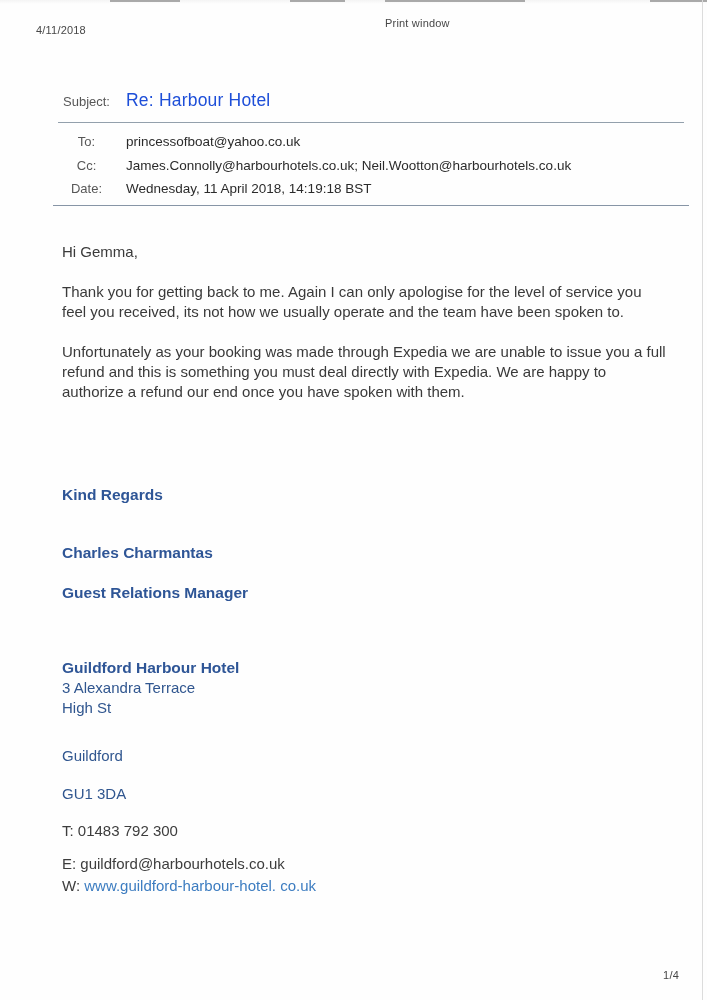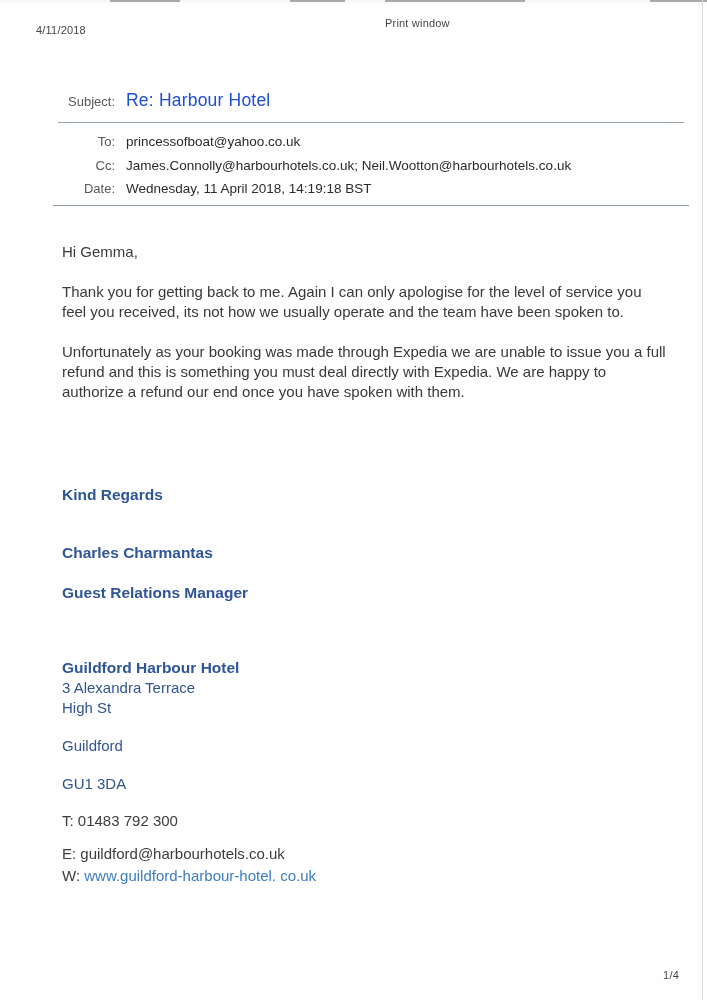--- a/index.html
+++ b/index.html
@@ -22,21 +22,21 @@
   .scan-right { position: absolute; top: 0; right: 4px; width: 1px; height: 1000px; background: #dcdcdc; }
 
   .meta { position: absolute; font-size: 11px; color: #474747; letter-spacing: .2px; }
   .meta-date { top: 16px; left: 36px; margin-top: 8px; }
   .meta-title { top: 17px; left: 368px; margin-left: 17px; }
   .meta-page { bottom: 19px; right: 28px; }
 
   .email-header { position: absolute; top: 90px; left: 58px; width: 626px; }
   .subject-row { display: flex; align-items: baseline; margin-bottom: 11px; }
   .hdr-label {
-    width: 68px; flex: 0 0 68px; text-align: right; padding-right: 11px;
+    width: 68px; flex: 0 0 68px; text-align: center; padding-right: 11px;
     font-size: 13px; color: #575757;
   }
   .subject-value { font-size: 17.5px; color: #1d4ed8; letter-spacing: .2px; }
   .hdr-rule { border: none; border-top: 1.4px solid #93a0ac; margin: 0 0 7px 0; }
   .hdr-rule2 { border-top: 1.6px solid #8795a6; margin-top: 5px; width: 636px; margin-left: -5px; }
   .hdr-row { display: flex; align-items: baseline; padding: 4.2px 0; }
   .hdr-value { font-size: 13.5px; color: #2b2b2b; }
 
   .email-body { position: absolute; top: 242px; left: 62px; width: 606px; font-size: 15px; line-height: 20px; color: #3a3a3a; }
   .para { margin-bottom: 20px; }
@@ -44,21 +44,21 @@
 
   .sig { position: absolute; top: 485px; left: 62px; width: 560px; font-size: 15px; line-height: 20px; }
   .sig-blue-bold { color: #2e5596; font-weight: bold; font-size: 15.5px; }
   .sig-blue { color: #30568f; }
   .sig-dark { color: #3d3d3d; }
   .sig-closing { margin-bottom: 38px; }
   .sig-name { margin-bottom: 20px; }
   .sig-title { margin-bottom: 55px; }
   .sig-addr1, .sig-addr2 { margin-bottom: 0; }
   .sig-company { margin-bottom: 0; }
-  .sig-city { margin-top: 18px; }
+  .sig-city { margin-top: 28px; }
   .sig-postcode { margin-top: 18px; }
   .sig-phone { margin-top: 17px; }
   .sig-email { margin-top: 13px; }
   .sig-web { margin-top: 2px; }
   .sig-link { color: #3c7cc0; text-decoration: none; cursor: pointer; }
 </style>
 </head>
 <body>
 
 <div class="page">

